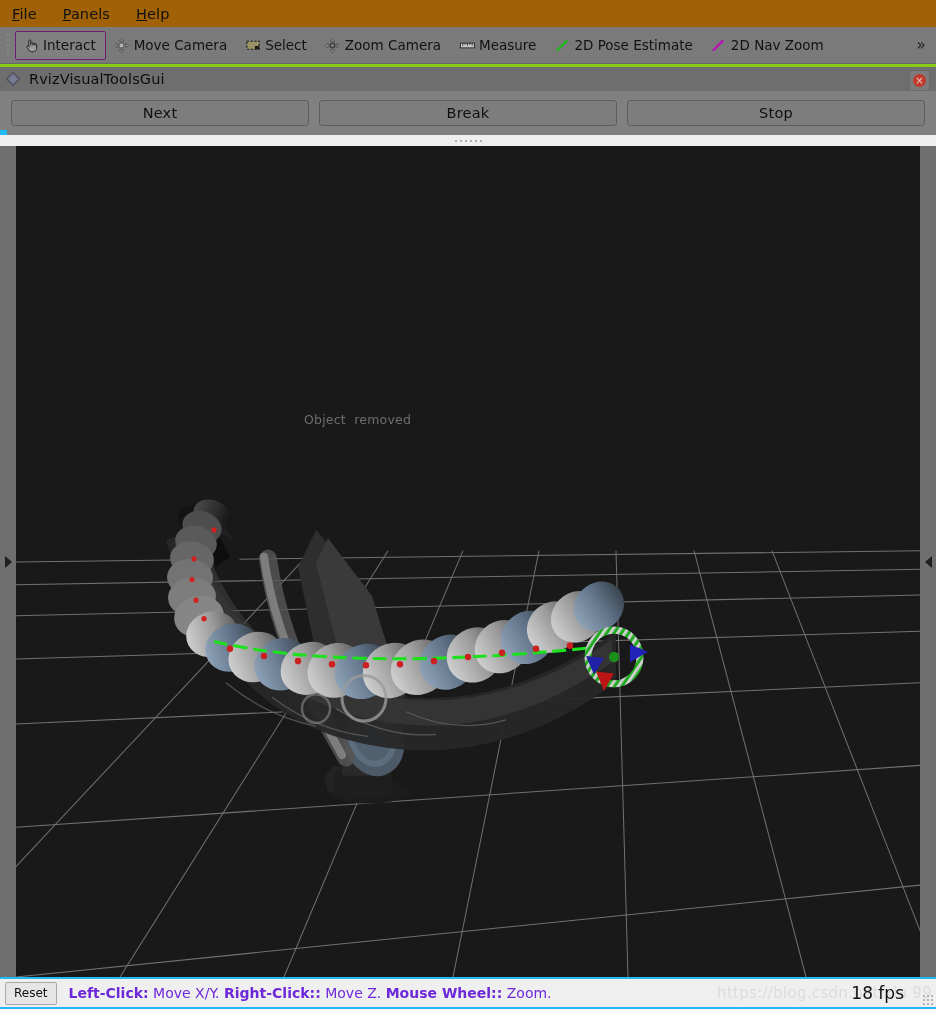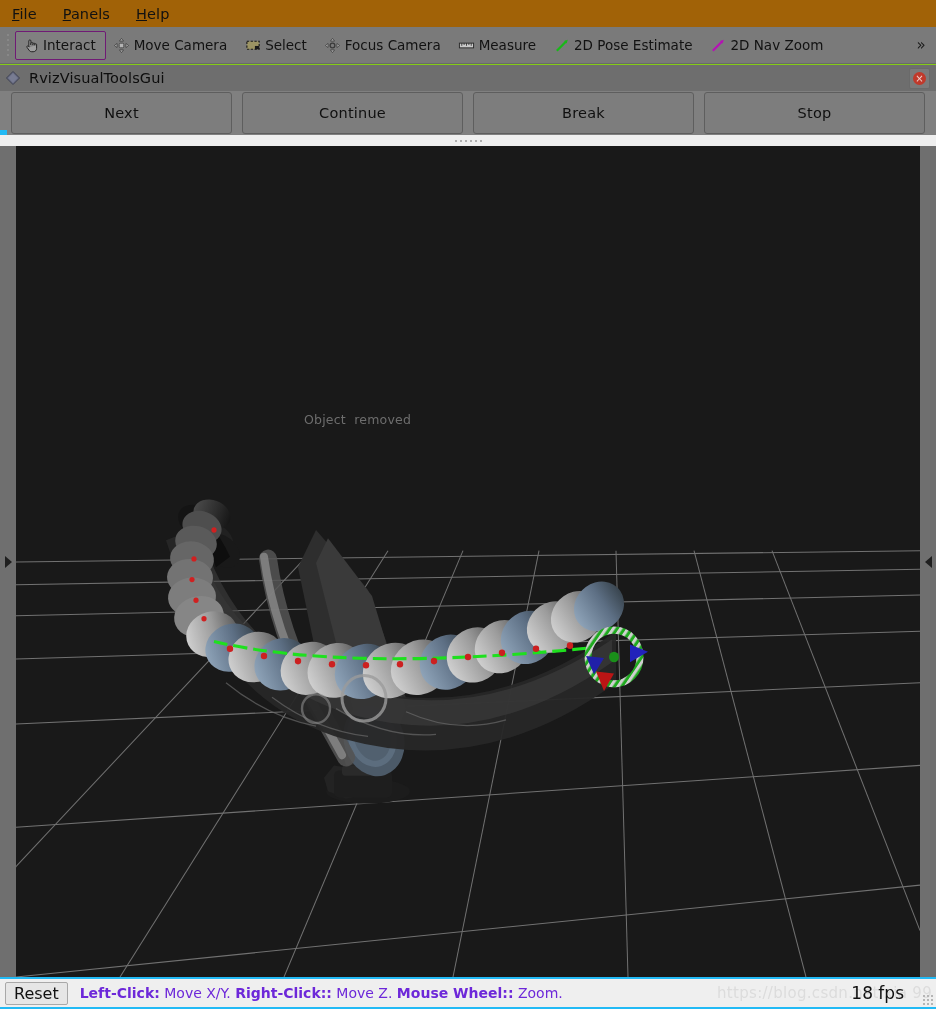--- a/index.html
+++ b/index.html
@@ -78,21 +78,21 @@
 
   
   .panel-header {
     height: 27px;
     background: #6e6e6e;
     display: flex;
     align-items: center;
     flex: 0 0 auto;
     padding-left: 5px;
     position: relative;
-    border-top: 1px solid #84cc16;
+    border-top: 3px solid #84cc16;
   }
   .panel-header .diamond {
     width: 16px; height: 16px; flex: 0 0 16px;
     margin-right: 8px;
   }
   .panel-title {
     font-size: 14.5px; color: #0d0d0d; letter-spacing: .1px;
   }
   .panel-close {
     position: absolute; right: 6px; top: 3px;
@@ -116,21 +116,21 @@
     height: 44px;
     background: #808080;
     display: flex;
     align-items: center;
     padding: 0 11px;
     gap: 10px;
     flex: 0 0 auto;
   }
   .action-btn {
     flex: 1 1 0;
-    height: 42px;
+    height: 26px;
     background: #7d7d7d;
     border: 1px solid #5e5e5e;
     border-radius: 3px;
     color: #101010;
     font-size: 14.5px;
     font-family: "DejaVu Sans", sans-serif;
     display: flex; align-items: center; justify-content: center;
     cursor: default;
     letter-spacing: .2px;
   }
@@ -206,21 +206,21 @@
     padding-left: 5px;
     flex: 0 0 auto;
     position: relative;
   }
   .reset-btn {
     height: 23px;
     padding: 0 8px;
     background: #e6e6e6;
     border: 1px solid #a8a8a8;
     border-radius: 2px;
-    font-size: 16px;
+    font-size: 12px;
     color: #111;
     font-family: "DejaVu Sans", sans-serif;
     display:flex; align-items:center;
     cursor: default;
   }
   .status-text {
     margin-left: 12px;
     font-size: 14px;
     color: #6d28d9;
     white-space: nowrap;
@@ -309,21 +309,21 @@
         <svg viewBox="0 0 18 18" width="17" height="17">
           <g fill="#b4b4b4" stroke="#3a3a3a" stroke-width=".8">
             <polygon points="9,1.5 11.2,4.3 6.8,4.3"></polygon>
             <polygon points="9,16.5 11.2,13.7 6.8,13.7"></polygon>
             <polygon points="1.5,9 4.3,6.8 4.3,11.2"></polygon>
             <polygon points="16.5,9 13.7,6.8 13.7,11.2"></polygon>
           </g>
           <circle cx="9" cy="9" r="2.5" fill="none" stroke="#3a3a3a" stroke-width="1.4"></circle>
         </svg>
       </span>
-      <span>Focus Camera</span>
+      <span>Zoom Camera</span>
     </div>
 
     <div class="tbtn">
       <span class="ico">
         <svg viewBox="0 0 18 18" width="17" height="17">
           <rect x="1.5" y="6.5" width="15" height="5" fill="#c9c9c9" stroke="#2a2a2a" stroke-width="1"></rect>
           <g stroke="#2a2a2a" stroke-width=".9">
             <line x1="4" y1="6.5" x2="4" y2="9.3"></line>
             <line x1="6.5" y1="6.5" x2="6.5" y2="8.4"></line>
             <line x1="9" y1="6.5" x2="9" y2="9.3"></line>
@@ -366,21 +366,20 @@
       </svg>
     </span>
     <span class="panel-title">RvizVisualToolsGui</span>
     <div class="panel-close">
       <span class="xcircle">×</span>
     </div>
   </div>
 
   <div class="btnrow">
     <div class="action-btn">Next</div>
-    <div class="action-btn">Continue</div>
     <div class="action-btn">Break</div>
     <div class="action-btn">Stop</div>
   </div>
 
   <div class="hsplit">
     <div class="cyan-tick"></div>
     <div class="grip">
       <i></i>
         <i></i>
         <i></i>

